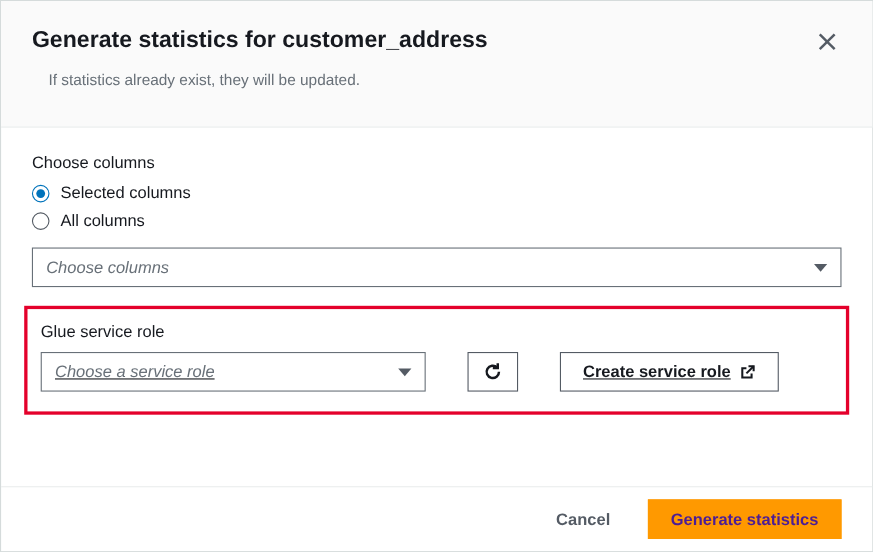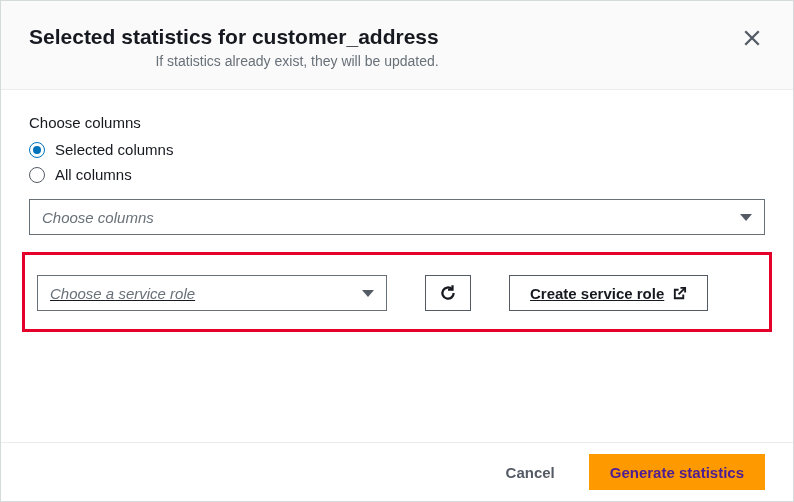--- a/index.html
+++ b/index.html
@@ -28,22 +28,21 @@
   }
   .modal-header .title {
     font-size: 21px;
     font-weight: 700;
     color: #16191f;
     margin: 0 0 4px 0;
   }
   .modal-header .subtitle {
     font-size: 14px;
     color: #687078;
-    margin: 0;
-    text-align: right;
+    margin: 15px;
   }
   .close-x {
     cursor: pointer;
     color: #545b64;
     padding: 4px;
     font-size: 20px;
     line-height: 1;
   }
   .modal-body {
     flex: 1;
@@ -159,21 +158,21 @@
     gap: 14px;
   }
 </style>
 </head>
 <body>
 
 <div class="modal">
 
   <div class="modal-header">
     <div>
-      <h1 class="title">Selected statistics for customer_address</h1>
+      <h1 class="title">Generate statistics for customer_address</h1>
       <p class="subtitle">If statistics already exist, they will be updated.</p>
     </div>
     <div class="close-x">
       <svg width="18" height="18" viewBox="0 0 16 16" stroke="#545b64" stroke-width="2" fill="none">
         <line x1="2" y1="2" x2="14" y2="14"></line>
         <line x1="14" y1="2" x2="2" y2="14"></line>
       </svg>
     </div>
   </div>
 
@@ -191,20 +190,21 @@
         <span class="radio-label">All columns</span>
       </div>
     </div>
 
     <div class="select-box">
       <span class="placeholder">Choose columns</span>
       <span class="caret-down"></span>
     </div>
 
     <div class="glue-section">
+      <div class="section-label">Glue service role</div>
       <div class="glue-row">
         <div class="select-box">
           <span class="placeholder">Choose a service role</span>
           <span class="caret-down"></span>
         </div>
         <div class="icon-btn">
           <svg width="18" height="18" viewBox="0 0 16 16" fill="none" stroke="#16191f" stroke-width="2">
             <path d="M13 8a5 5 0 1 1-1.5-3.5"></path>
             <polyline points="12,1 12,5 8,5"></polyline>
           </svg>

